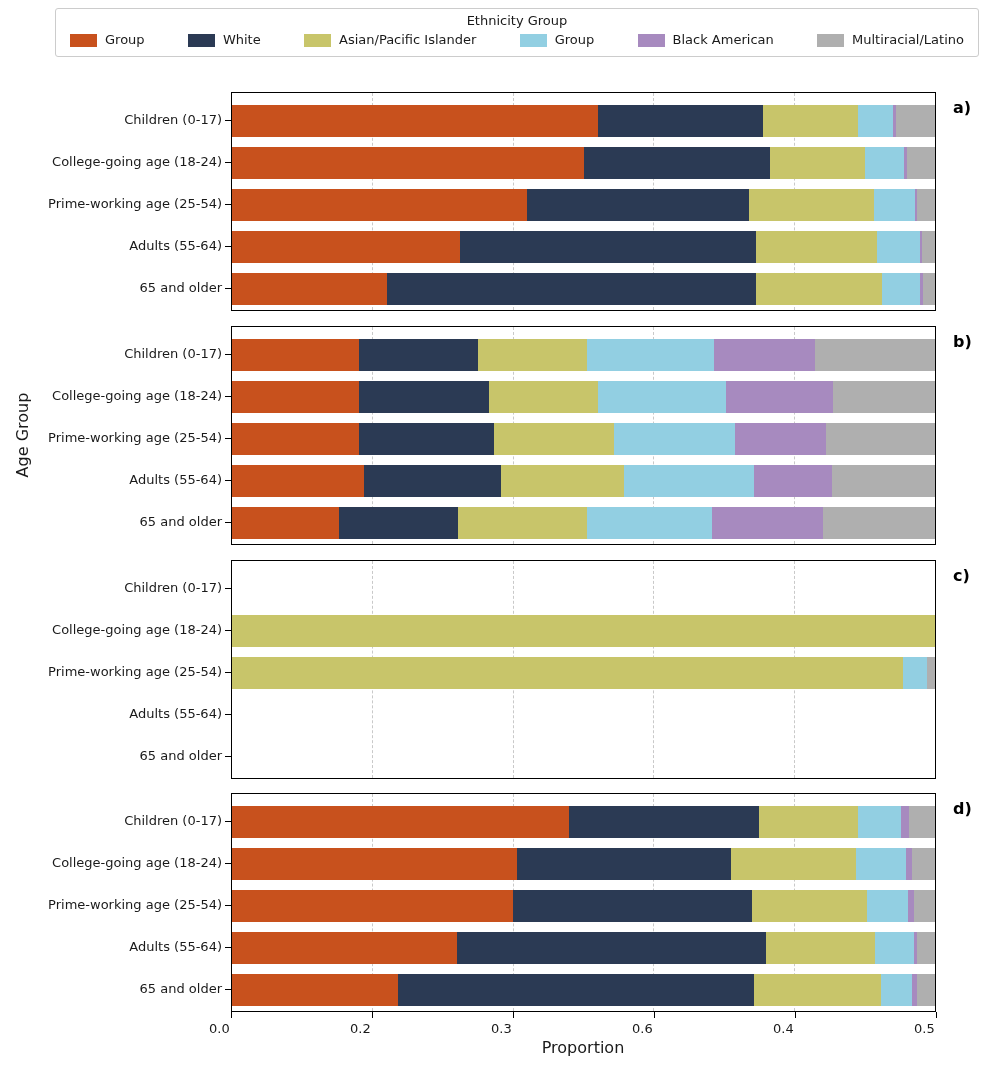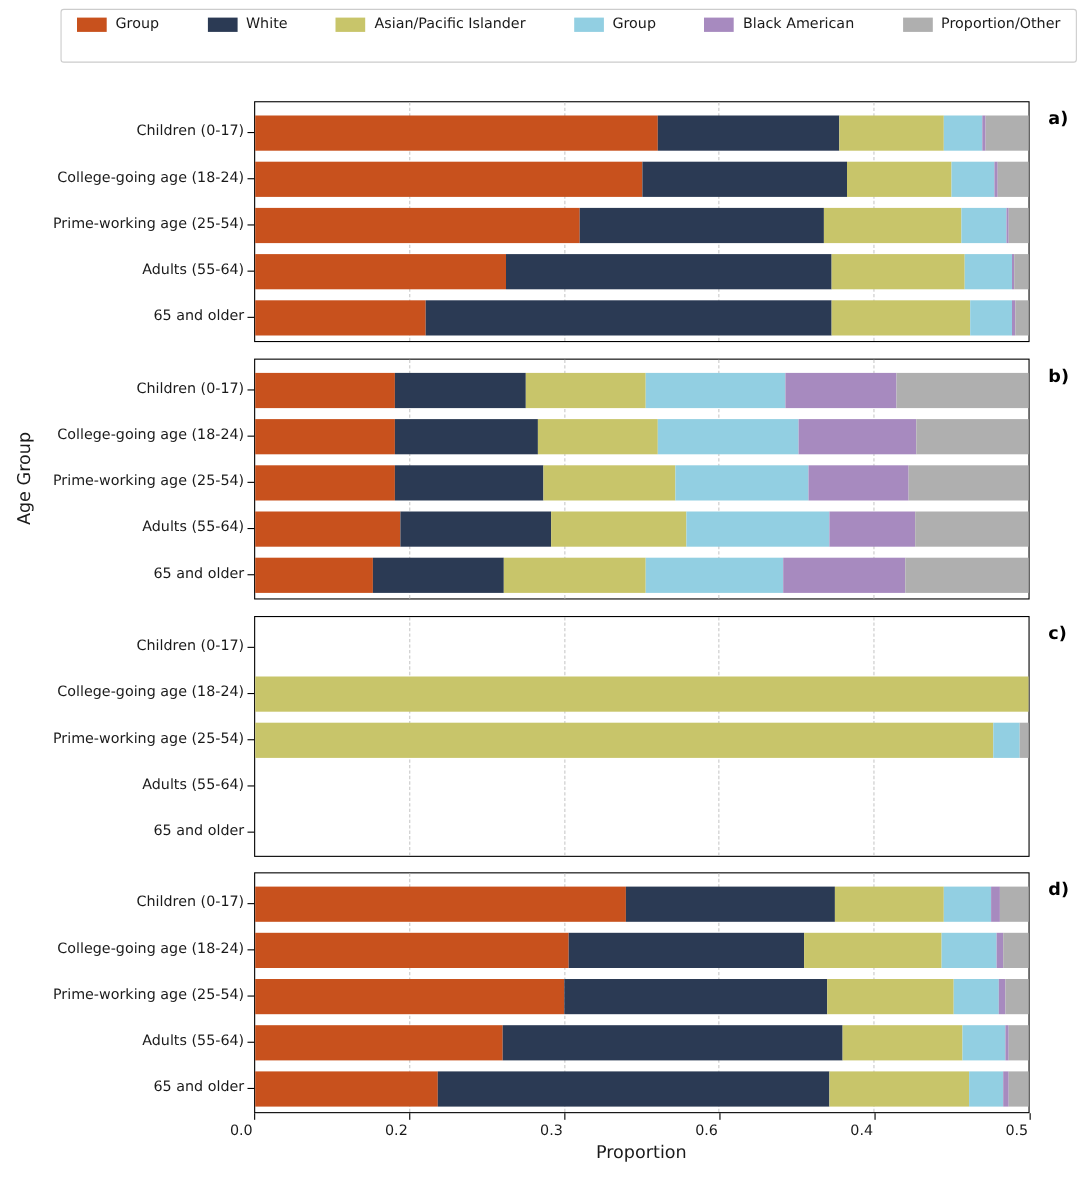--- a/index.html
+++ b/index.html
@@ -60,20 +60,21 @@
     position:absolute;left:22px;top:435px;
     transform:translate(-50%,-50%) rotate(-90deg);
     font-size:16px;color:#1a1a1a;white-space:nowrap;
   }
 </style>
 </head>
 <body>
 
 <div class="figure">
   <div class="legend">
+    <div class="legend-title">Ethnicity Group</div>
     <div class="legend-items" id="legend-items">
         <span class="legend-item">
           <span class="swatch" style="background: rgb(200, 81, 29);"></span>
           <span class="legend-label">Group</span>
         </span>
         <span class="legend-item">
           <span class="swatch" style="background: rgb(43, 58, 84);"></span>
           <span class="legend-label">White</span>
         </span>
         <span class="legend-item">
@@ -83,21 +84,21 @@
         <span class="legend-item">
           <span class="swatch" style="background: rgb(146, 207, 226);"></span>
           <span class="legend-label">Group</span>
         </span>
         <span class="legend-item">
           <span class="swatch" style="background: rgb(167, 138, 191);"></span>
           <span class="legend-label">Black American</span>
         </span>
         <span class="legend-item">
           <span class="swatch" style="background: rgb(175, 175, 175);"></span>
-          <span class="legend-label">Proportion/Other</span>
+          <span class="legend-label">Multiracial/Latino</span>
         </span>
       </div>
   </div>
 
   <div id="panels">
       <div class="panel" style="top: 92px; height: 219px;">
         <div class="gridline" style="left: 140.4px;"></div>
         <div class="gridline" style="left: 280.8px;"></div>
         <div class="gridline" style="left: 421.2px;"></div>
         <div class="gridline" style="left: 561.6px;"></div>

